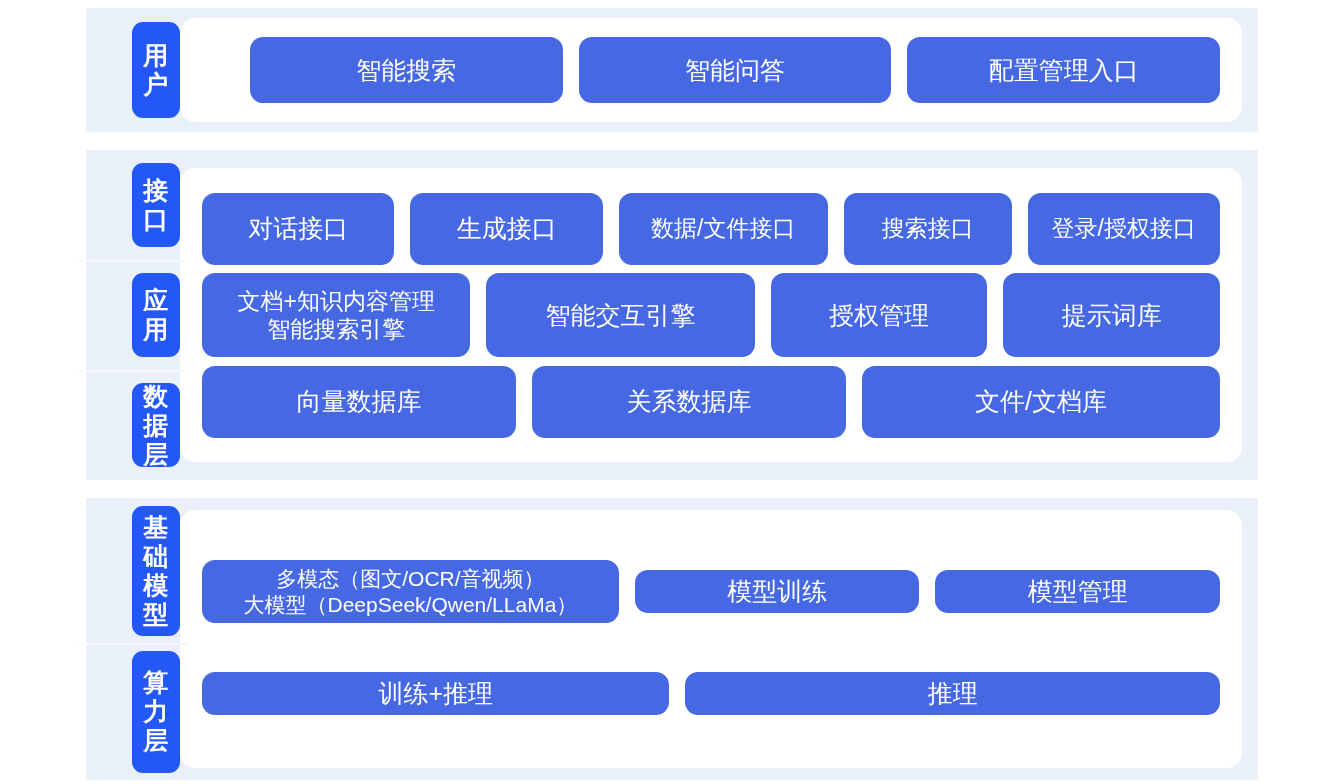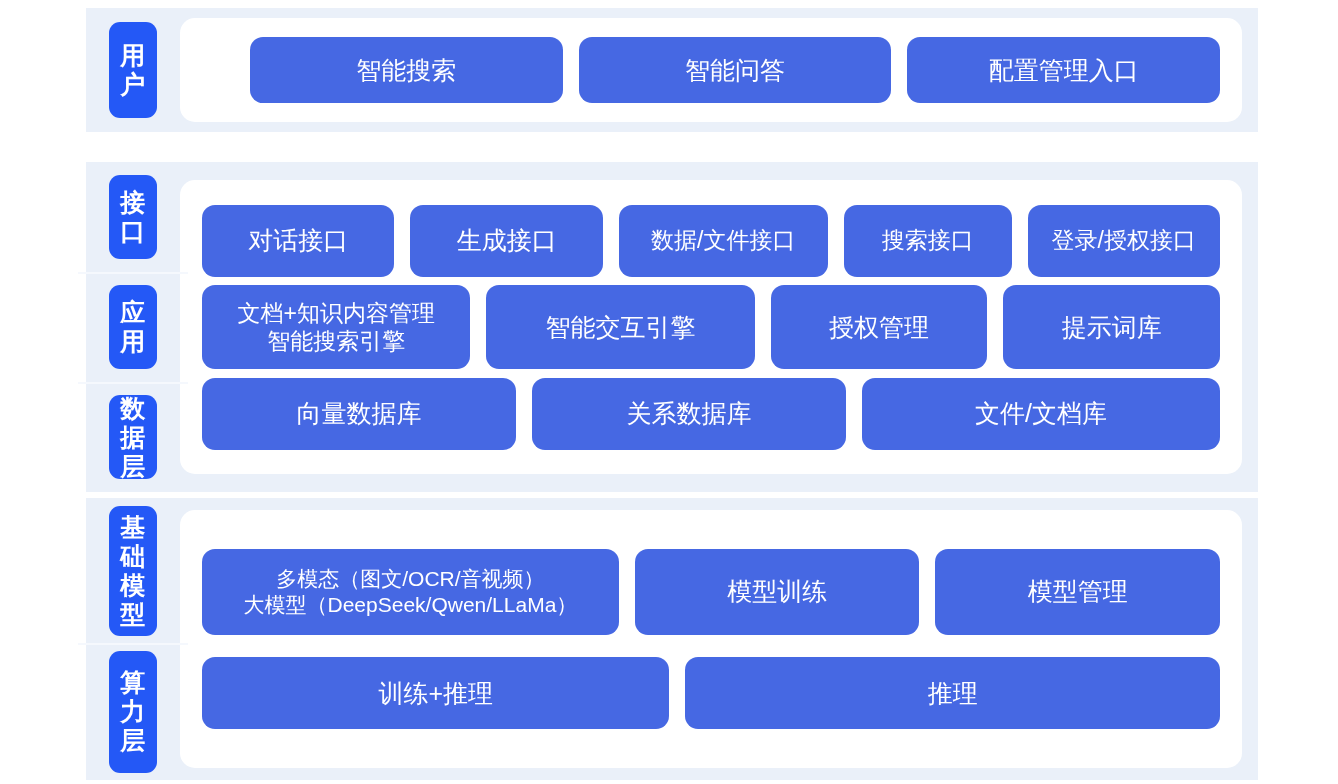--- a/index.html
+++ b/index.html
@@ -41,21 +41,21 @@
     display: flex;
     flex-direction: column;
     box-sizing: border-box;
     padding: 0;
   }
 
   .gutter-cell {
     flex: 1 1 auto;
     display: flex;
     align-items: center;
-    justify-content: center;
+    justify-content: flex-end;
     position: relative;
   }
   .gutter-cell + .gutter-cell::before {
     content: "";
     position: absolute;
     left: -8px;
     right: -8px;
     top: 0;
     height: 2px;
     background: #f5f8fd;
@@ -128,41 +128,41 @@
   #band-user .panel {
     padding: 0 22px;
     margin: 10px 16px 10px 0;
     justify-content: center;
   }
   #band-user .row { height: 66px; padding-left: 48px; }
   #band-user .layer-tag { height: 96px; }
 
   
   #band-mid {
-    top: 162px;
+    top: 150px;
     height: 330px;
   }
   #band-mid .panel {
     padding: 16px 22px;
     margin: 18px 16px 18px 0;
   }
   #band-mid .row { height: 72px; }
   #band-mid .row.app { height: 84px; }
   #band-mid .layer-tag { height: 84px; }
 
   
   #band-bottom {
     top: 498px;
     height: 282px;
   }
   #band-bottom .panel {
     padding: 16px 22px;
     margin: 12px 16px 12px 0;
   }
-  #band-bottom .row { height: 86px; }
+  #band-bottom .row { height: 86px; align-items: center; }
   #band-bottom .row.compute { height: 72px; }
   #band-bottom .layer-tag.tall { height: 130px; }
   #band-bottom .layer-tag.short { height: 122px; }
 
   
   .w-1 { flex: 1 1 0; }
   .w-135 { flex: 1.35 1 0; }
   .w-12 { flex: 1.2 1 0; }
   .w-105 { flex: 1.05 1 0; }
   .w-09 { flex: 0.9 1 0; }

